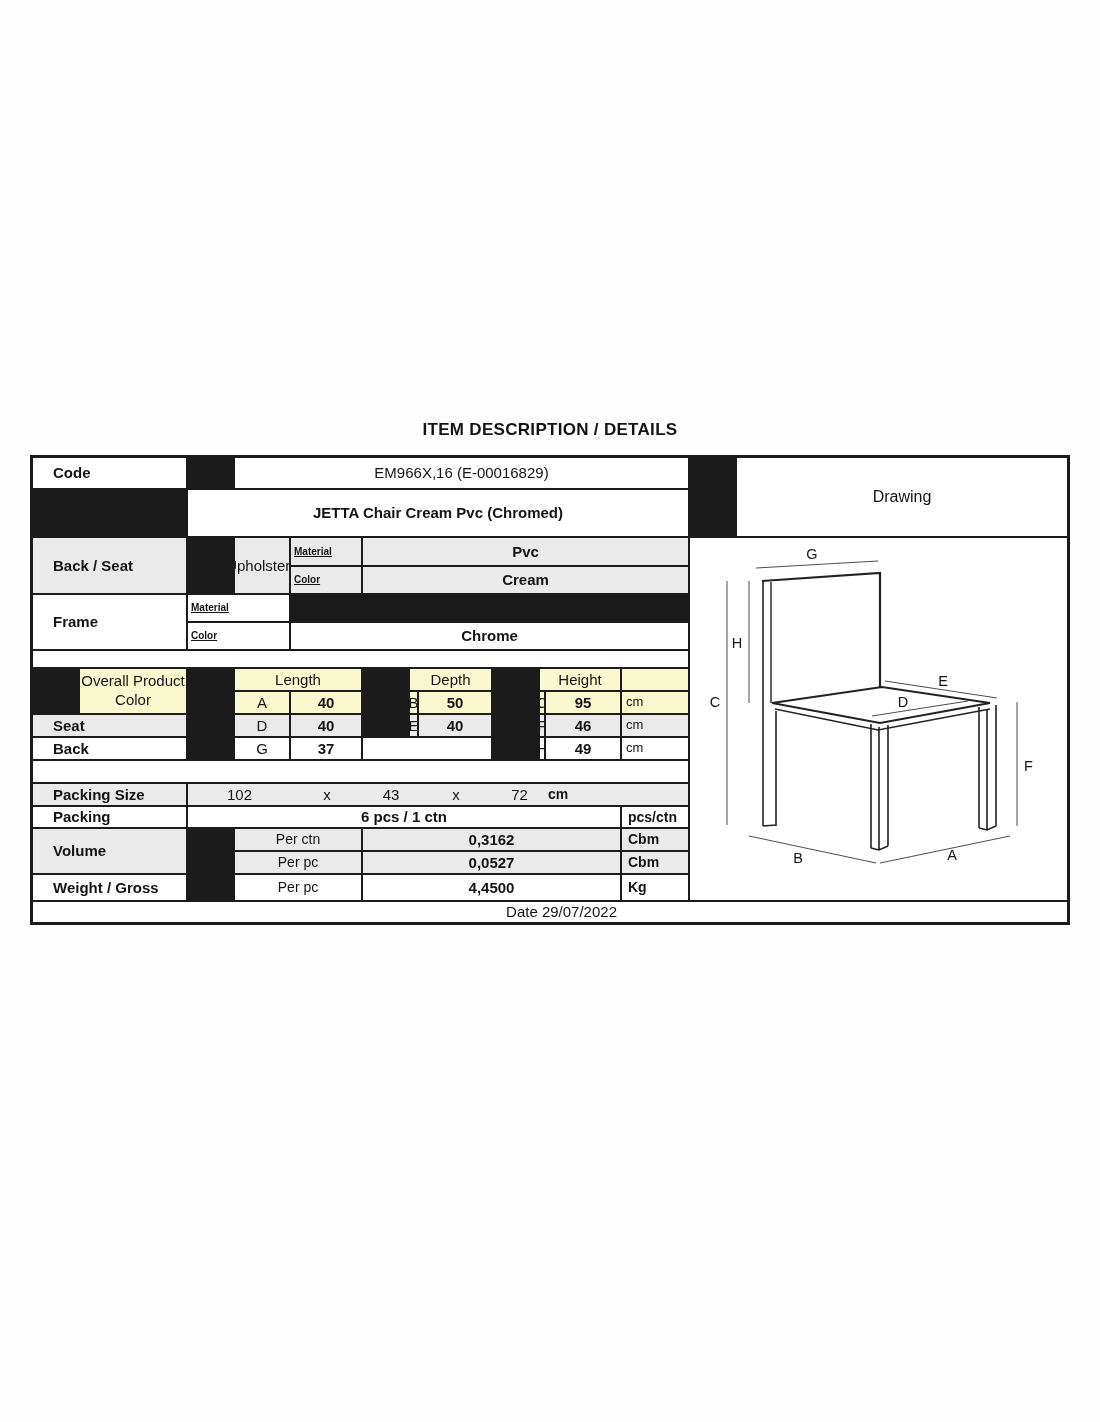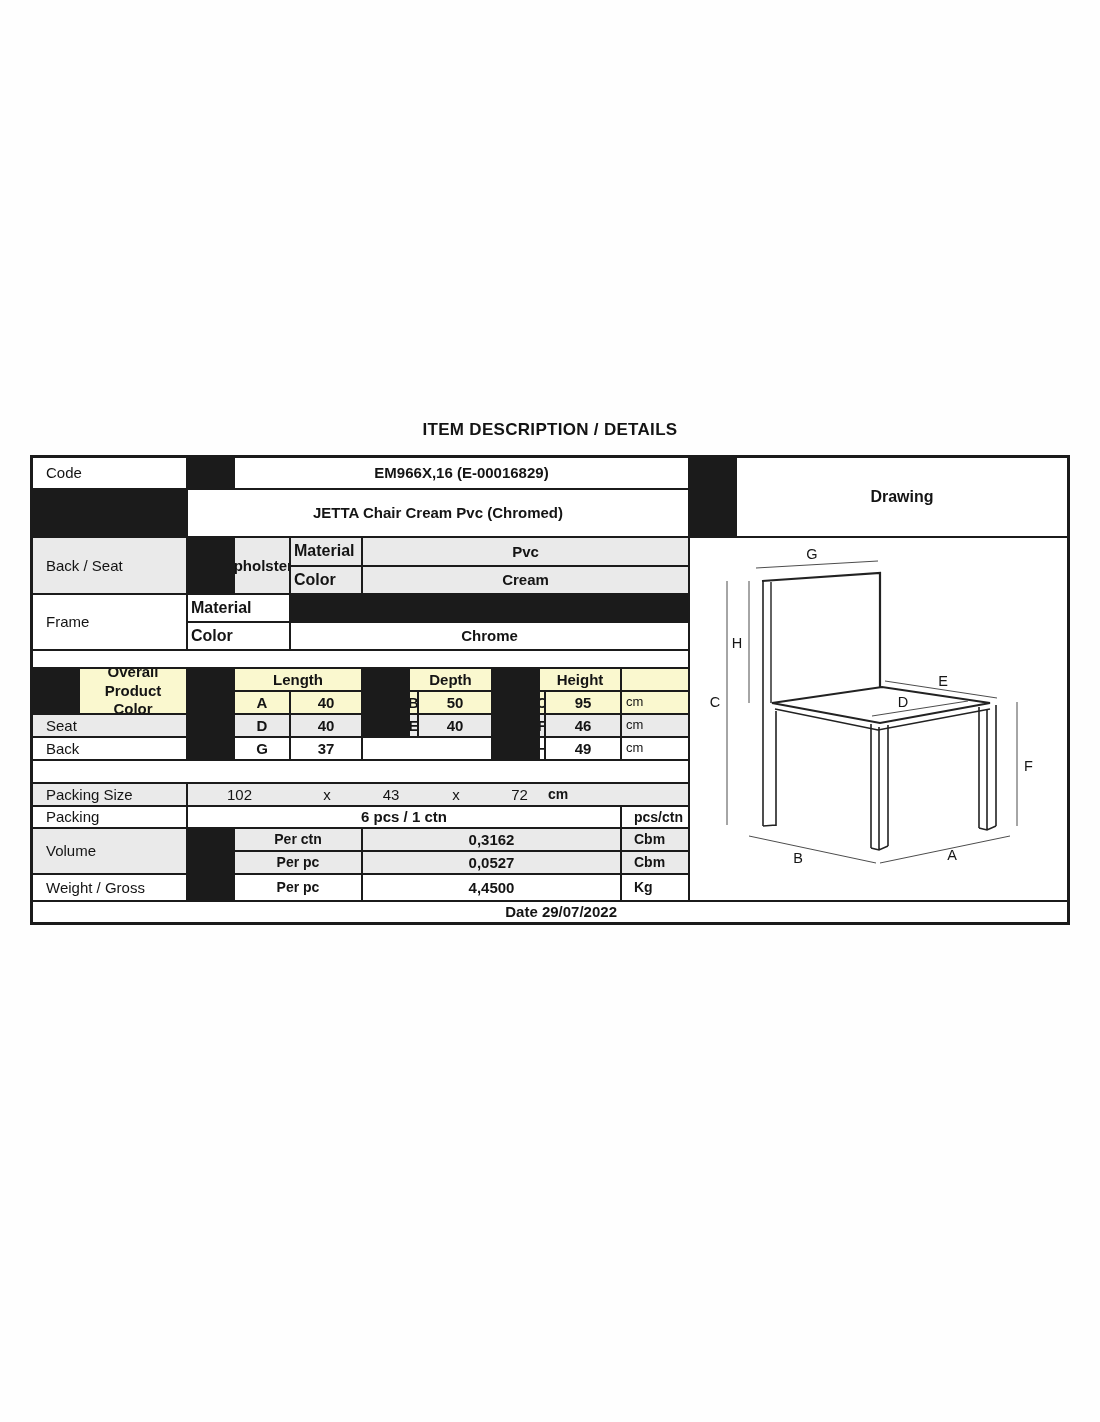--- a/index.html
+++ b/index.html
@@ -12,35 +12,35 @@
     font-size:17px;font-weight:bold;letter-spacing:.3px;
   }
   .tbl{
     position:absolute;left:30px;top:455px;
     display:grid;
     grid-template-columns:153px 101px 70px 54px 72px 51px 74px 66px 377px;
     grid-template-rows:30px 46px 27px 26px 26px 26px 16px 21px 21px 21px 21px 21px 21px 20px 21px 21px 25px 20px;
     gap:2px;background:#1b1b1b;border:3px solid #1b1b1b;
   }
   .c{background:#ffffff;display:flex;align-items:center;font-size:15px;line-height:1.15;overflow:hidden;}
-  .lab{font-weight:normal;padding-left:13px;}
+  .lab{font-weight:bold;padding-left:20px;}
   .ctr{justify-content:center;text-align:center;font-weight:bold;}
-  .b{font-weight:bold;margin-left:47px;}
-  .sm{font-weight:bold;font-size:16px;padding-left:3px;}
+  .b{font-weight:normal;margin-left:47px;}
+  .sm{font-weight:bold;font-size:10px;padding-left:3px;text-decoration:underline;}
   .un{font-size:13px;padding-left:4px;}
-  .unb{font-size:14px;font-weight:bold;padding-left:12px;}
+  .unb{font-size:14px;font-weight:bold;padding-left:6px;}
   .y{background:#faf8cf;}
   .g{background:#eaeaea;}
   .col2{flex-direction:column;justify-content:center;line-height:1.25;}
   .dtitle{font-size:16px;}
   .pervals{font-size:14px;}
   .psgrid{display:grid;grid-template-columns:103px 72px 56px 74px 53px 1fr;align-items:center;}
   .psi{text-align:center;}
   .psu{text-align:left;padding-left:2px;font-weight:bold;font-size:14px;}
-  .datec{justify-content:flex-end;padding-right:450px;font-weight:bold;}
+  .datec{justify-content:flex-end;padding-right:450px;font-weight:normal;}
   .drawcell{background:#ffffff;position:relative;display:block;}
   .drawcell svg{position:absolute;inset:0;width:100%;height:100%;}
   svg text{font-family:"Liberation Sans",sans-serif;font-size:14.5px;fill:#161616;}
 </style>
 </head>
 <body>
 
 <div class="page">
 
   <div class="doc-title">ITEM DESCRIPTION / DETAILS</div>

